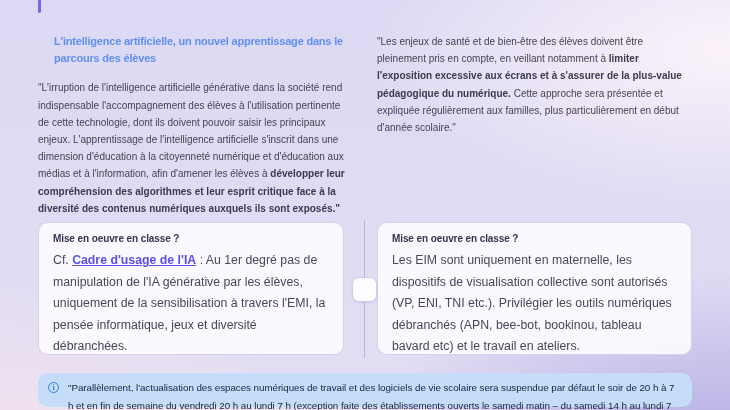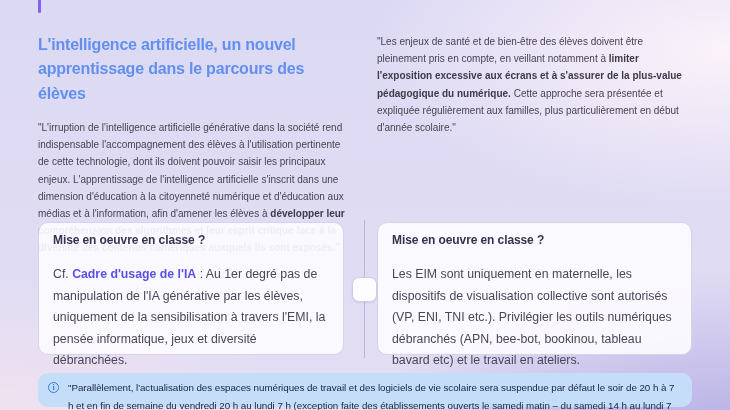--- a/index.html
+++ b/index.html
@@ -15,45 +15,45 @@
   }
   .cursor-bar{
     position:absolute;left:38px;top:0;width:3px;height:13px;
     background:#8264ec;border-radius:0 0 2px 2px;
   }
   .columns{
     position:absolute;left:38px;top:33px;width:654px;
     display:grid;grid-template-columns:307px 315px;column-gap:32px;
   }
   h2.col-heading{
-    margin:0 0 13px 0;
-    font-size:16px;line-height:1.52;font-weight:700;
+    margin:0 0 13px 16px;
+    font-size:11px;line-height:1.52;font-weight:700;
     color:#6190f1;letter-spacing:-0.2px;
   }
   .col-body{
     margin:0;font-size:10px;line-height:1.72;color:#474351;
   }
   .col-body b{font-weight:700;color:#3e3a4b;}
   .card{
     position:absolute;top:222px;height:133px;box-sizing:border-box;
     background:rgba(252,251,255,.93);
     border:1px solid #d7d1ec;border-radius:10px;
     padding:10px 14px;
   }
   .card.left{left:38px;width:306px;}
   .card.right{left:377px;width:315px;}
   .card-title{
-    font-size:12px;font-weight:700;color:#37334e;margin:0 0 17px 0;
+    font-size:10px;font-weight:700;color:#37334e;margin:0 0 6px 0;
     letter-spacing:-0.1px;
   }
   .card-body{
     margin:0;font-size:12.3px;line-height:1.75;color:#4a4656;
   }
   .card-link{
-    color:#5b50e6;font-weight:700;cursor:pointer;
+    color:#5b50e6;font-weight:700;text-decoration:underline;cursor:pointer;
   }
   .divider-line{
     position:absolute;left:364px;top:220px;width:1px;height:138px;
     background:#a59ecf;opacity:.65;
   }
   .divider-handle{
     position:absolute;left:352px;top:277px;width:25px;height:25px;
     box-sizing:border-box;background:#fdfdff;border:1px solid #d2cbe8;
     border-radius:7px;box-shadow:0 1px 2px rgba(80,70,140,.12);cursor:col-resize;
   }

